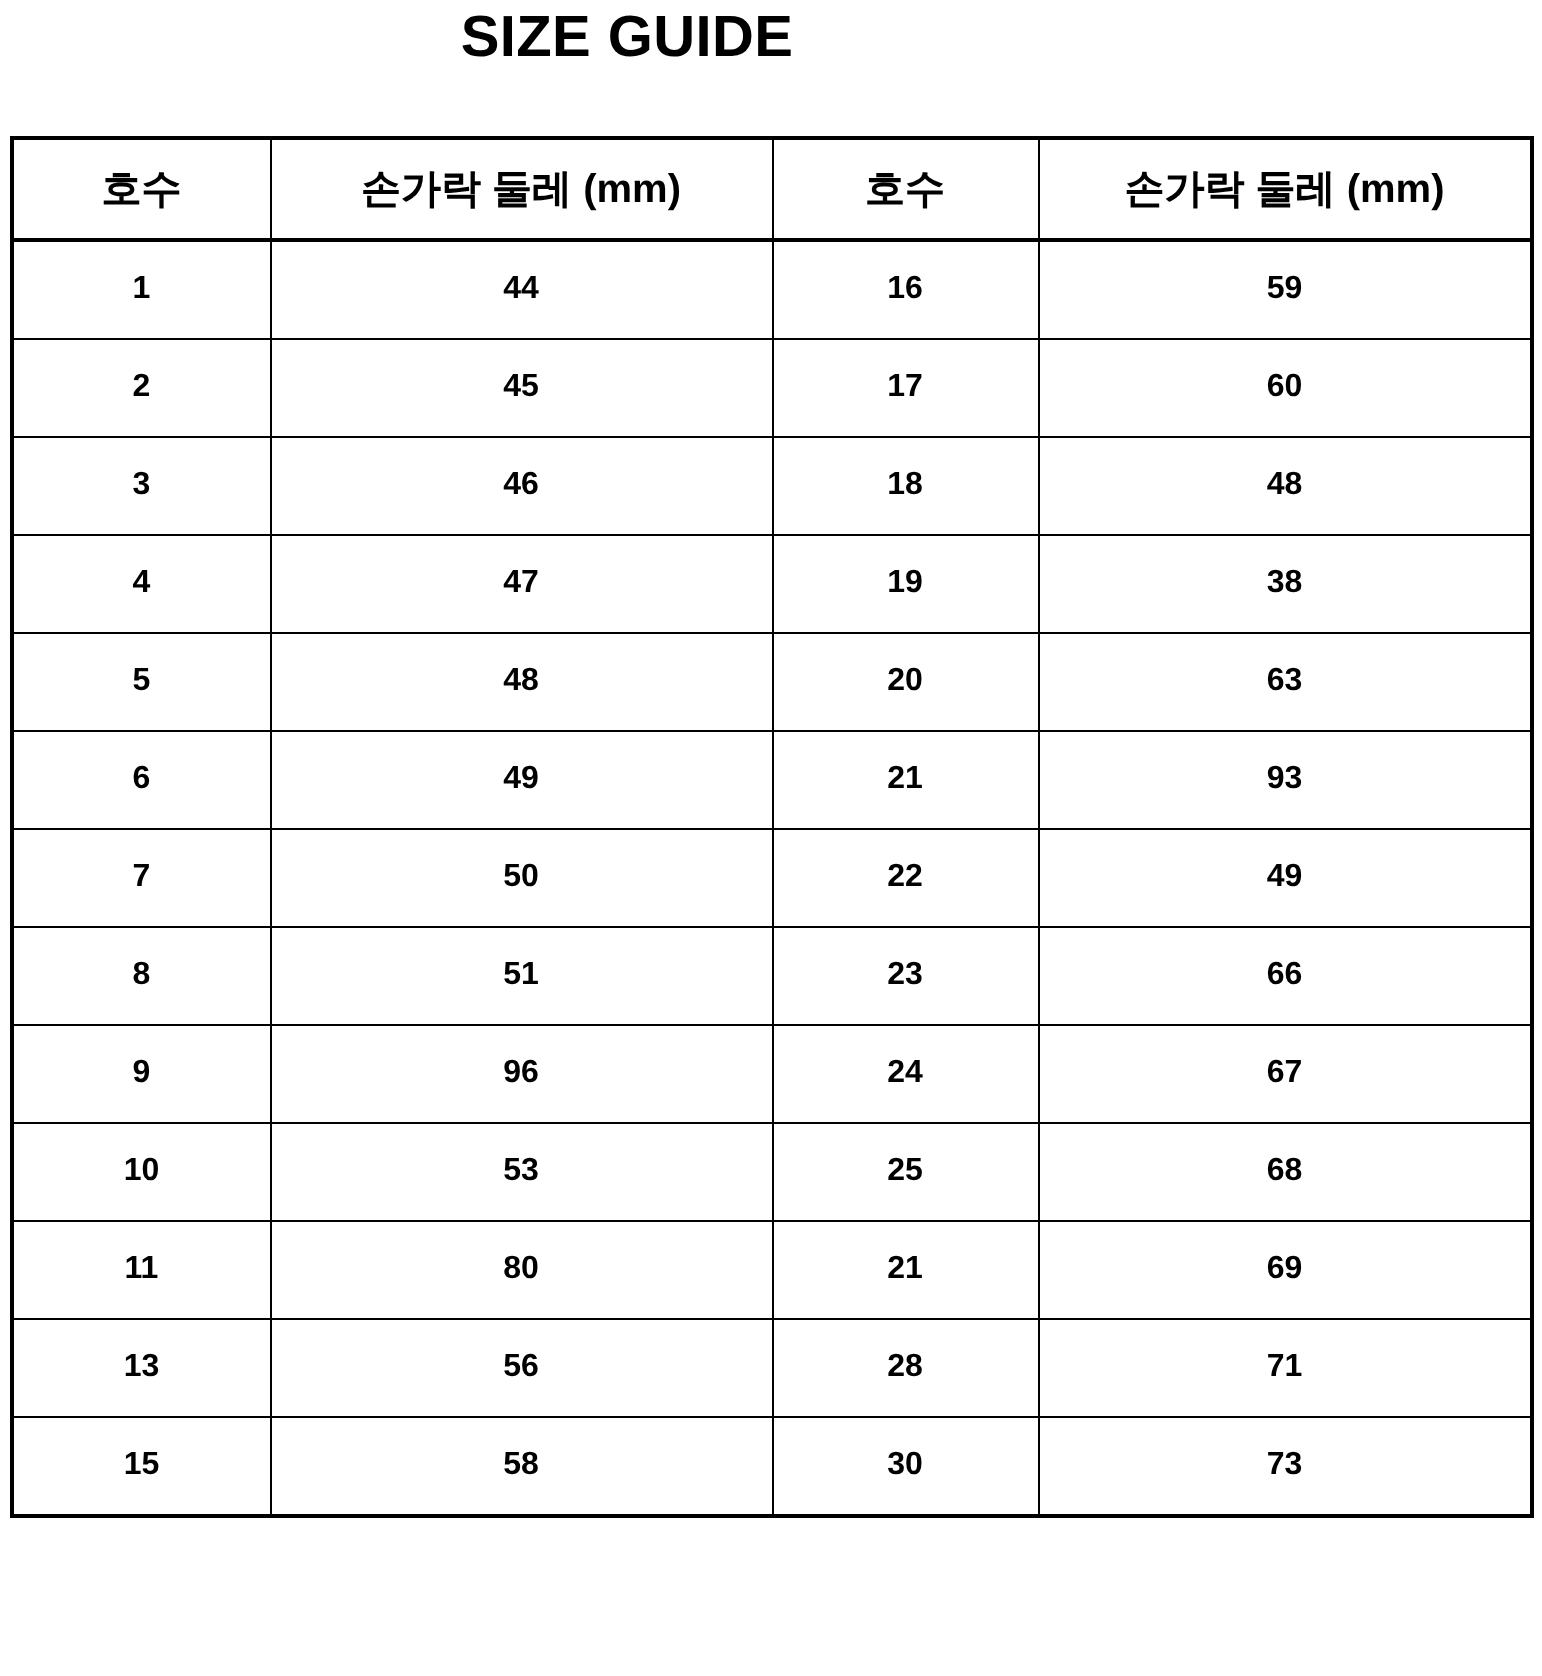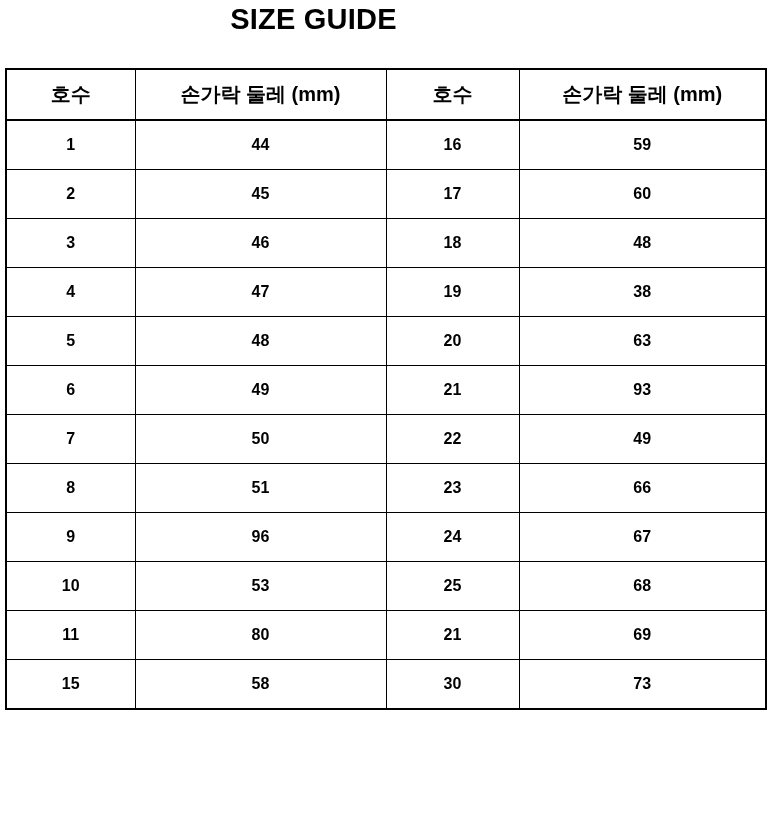--- a/index.html
+++ b/index.html
@@ -151,20 +151,26 @@
             <td>25</td>
             <td>68</td>
           </tr>
           <tr>
             <td>11</td>
             <td>80</td>
             <td>21</td>
             <td>69</td>
           </tr>
           <tr>
+            <td>13</td>
+            <td>56</td>
+            <td>28</td>
+            <td>71</td>
+          </tr>
+          <tr>
             <td>15</td>
             <td>58</td>
             <td>30</td>
             <td>73</td>
           </tr>
         </tbody>
     </table>
   </div>
 
 </div>

